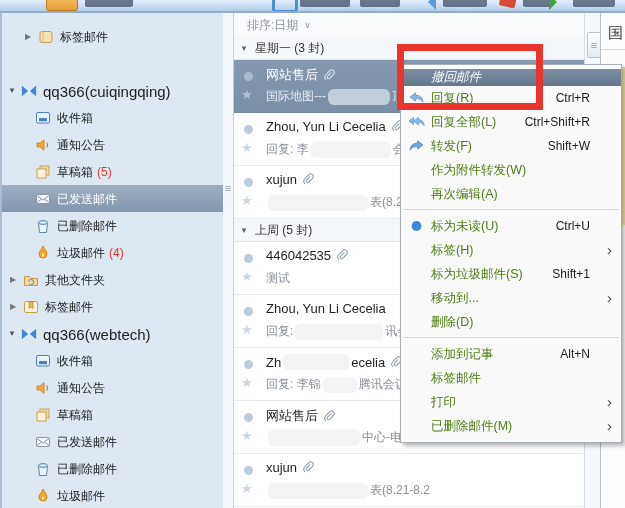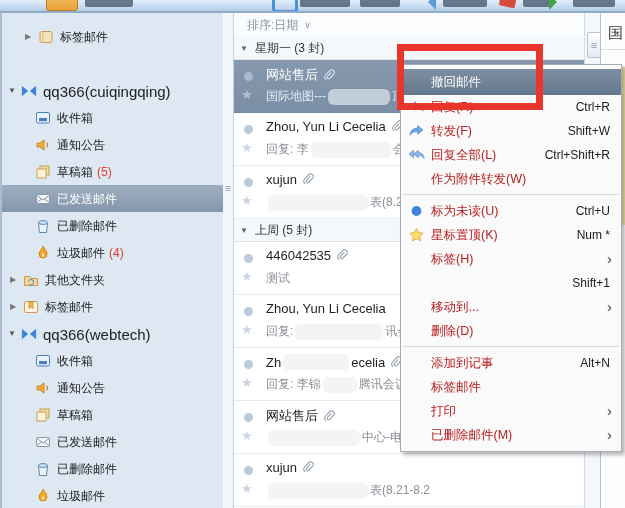--- a/index.html
+++ b/index.html
@@ -59,26 +59,26 @@
   .mail-row.selected .m-line2{color:#e6edf5;}
   .clip{color:#8a97a5;margin-left:5px;flex:0 0 auto;}
   .mail-row.selected .clip{color:#e3eaf2;}
   .clip svg{width:12px;height:13px;display:block;}
   .blob{display:inline-block;height:16px;border-radius:6px;background:#f4f4f4;box-shadow:0 0 2px rgba(0,0,0,.05);margin:0 2px;flex:0 0 auto;}
   .mail-row.selected .blob{background:#c3cedb;box-shadow:none;}
   
   .menu{position:absolute;left:400px;top:64px;width:222px;background:#fafafa;border:1px solid #a8aeb6;
     box-shadow:3px 3px 4px rgba(0,0,0,.28);padding:4px 0;z-index:50;box-sizing:border-box;}
   .m-item{position:relative;height:24px;display:flex;align-items:center;cursor:default;}
-  .m-item.hl{height:26px;background:linear-gradient(180deg,#7d8fa2,#64788d);color:#fff;}
+  .m-item.hl{height:17px;background:linear-gradient(180deg,#7d8fa2,#64788d);color:#fff;font-style:italic;}
   .m-ico{position:absolute;left:7px;top:50%;transform:translateY(-50%);width:17px;height:17px;}
   .m-ico svg{width:17px;height:17px;display:block;}
-  .m-label{position:absolute;left:30px;font-size:12.5px;color:#b91c1c;white-space:nowrap;}
+  .m-label{position:absolute;left:30px;font-size:12.5px;color:#4d7c0f;white-space:nowrap;}
   .m-item.hl .m-label{color:#fff;}
-  .m-short{position:absolute;right:11px;font-size:12px;color:#1a1a1a;white-space:nowrap;}
+  .m-short{position:absolute;right:31px;font-size:12px;color:#1a1a1a;white-space:nowrap;}
   .m-sub{position:absolute;right:9px;font-size:12px;color:#444;top:50%;transform:translateY(-54%);}
   .m-sep{height:1px;background:#d9d9d9;margin:3px 2px 4px 2px;}
   
   .redbox{position:absolute;left:397px;top:44px;width:146px;height:66px;border:7px solid #e9352b;
     box-sizing:border-box;z-index:90;}
 </style>
 </head>
 <body>
 
 <div class="screen">
@@ -426,64 +426,59 @@
         <span class="m-ico">
           <svg viewBox="0 0 16 16">
             <path d="M7 3 L2 7 l5 4 V8.6 c3.5 -.3 5.5 .8 7 3.4 0 -4.4 -2.8 -6.6 -7 -6.6 Z" fill="#8cb8e8" stroke="#5b8fc9" stroke-width=".7"></path>
           </svg>
         </span>
         <span class="m-label">回复(R)</span>
         <span class="m-short">Ctrl+R</span>
       </div>
       <div class="m-item">
         <span class="m-ico">
-          <svg viewBox="0 0 16 16">
-            <path d="M9 3 l5 4 -5 4 V8.6 C5.5 8.3 3.5 9.4 2 12 2 7.6 4.8 5.4 9 5.4 Z" fill="#6fa8e0" stroke="#4a82c4" stroke-width=".7"></path>
-          </svg>
-        </span>
-        <span class="m-label">转发(F)</span>
-        <span class="m-short">Shift+W</span>
-      </div>
-      <div class="m-item">
-        <span class="m-ico">
           <svg viewBox="0 0 18 16">
             <path d="M6 3 L1 7 l5 4 Z" fill="#8cb8e8" stroke="#5b8fc9" stroke-width=".7"></path>
             <path d="M11 3 L6 7 l5 4 V8.6 c3 -.2 4.7 .9 6 3.2 0 -4.2 -2.6 -6.4 -6 -6.4 Z" fill="#8cb8e8" stroke="#5b8fc9" stroke-width=".7"></path>
           </svg>
         </span>
         <span class="m-label">回复全部(L)</span>
         <span class="m-short">Ctrl+Shift+R</span>
       </div>
       <div class="m-item">
+        <span class="m-ico">
+          <svg viewBox="0 0 16 16">
+            <path d="M9 3 l5 4 -5 4 V8.6 C5.5 8.3 3.5 9.4 2 12 2 7.6 4.8 5.4 9 5.4 Z" fill="#6fa8e0" stroke="#4a82c4" stroke-width=".7"></path>
+          </svg>
+        </span>
+        <span class="m-label">转发(F)</span>
+        <span class="m-short">Shift+W</span>
+      </div>
+      <div class="m-item">
         <span class="m-label">作为附件转发(W)</span>
+      </div>
+      <div class="m-item">
+        <span class="m-label">再次编辑(A)</span>
       </div>
       <div class="m-sep"></div>
       <div class="m-item">
         <span class="m-ico">
           <svg viewBox="0 0 16 16">
             <circle cx="8" cy="8" r="4.6" fill="#3f86d8"></circle>
           </svg>
         </span>
         <span class="m-label">标为未读(U)</span>
         <span class="m-short">Ctrl+U</span>
       </div>
       <div class="m-item">
-        <span class="m-ico">
-          <svg viewBox="0 0 16 16">
-            <path d="M8 1.8 l1.9 3.9 4.3 .6 -3.1 3 .7 4.2 L8 11.6 4.2 13.5 4.9 9.3 1.8 6.3 6.1 5.7 Z" fill="#fddd6e" stroke="#e0a93c" stroke-width=".8"></path>
-          </svg>
-        </span>
-        <span class="m-label">星标置顶(K)</span>
-        <span class="m-short">Num *</span>
-      </div>
-      <div class="m-item">
         <span class="m-label">标签(H)</span>
         <span class="m-sub" style="font-size: 15px;">›</span>
       </div>
       <div class="m-item">
+        <span class="m-label">标为垃圾邮件(S)</span>
         <span class="m-short">Shift+1</span>
       </div>
       <div class="m-item">
         <span class="m-label">移动到...</span>
         <span class="m-sub" style="font-size: 15px;">›</span>
       </div>
       <div class="m-item">
         <span class="m-label">删除(D)</span>
       </div>
       <div class="m-sep"></div>

